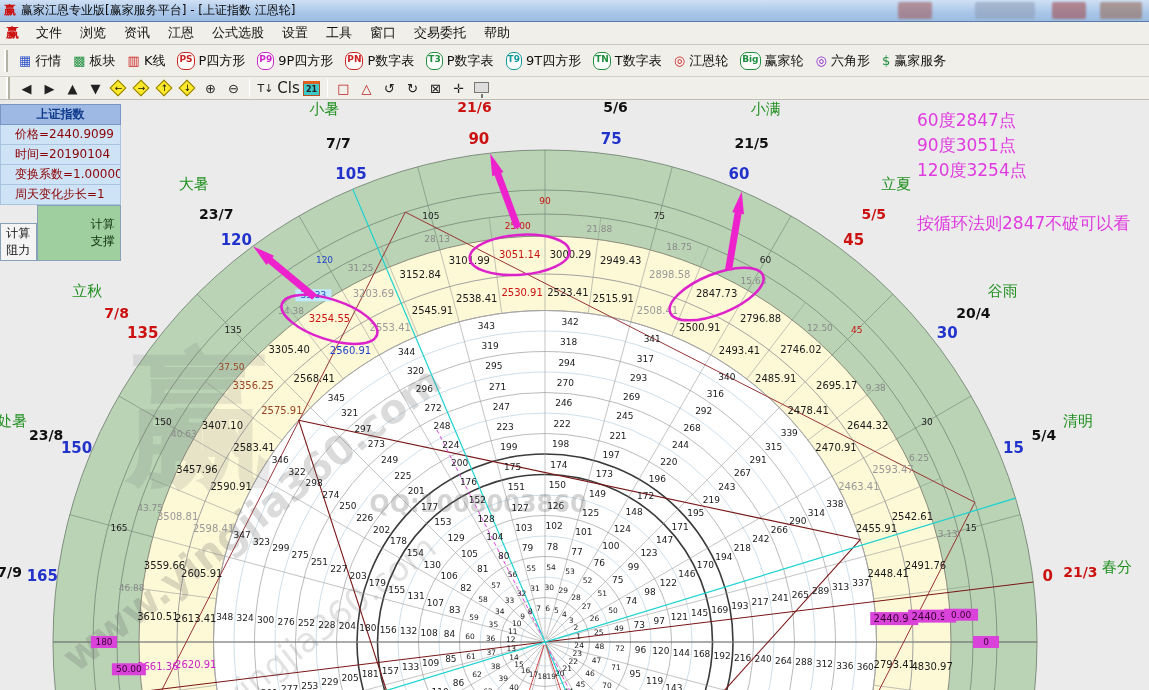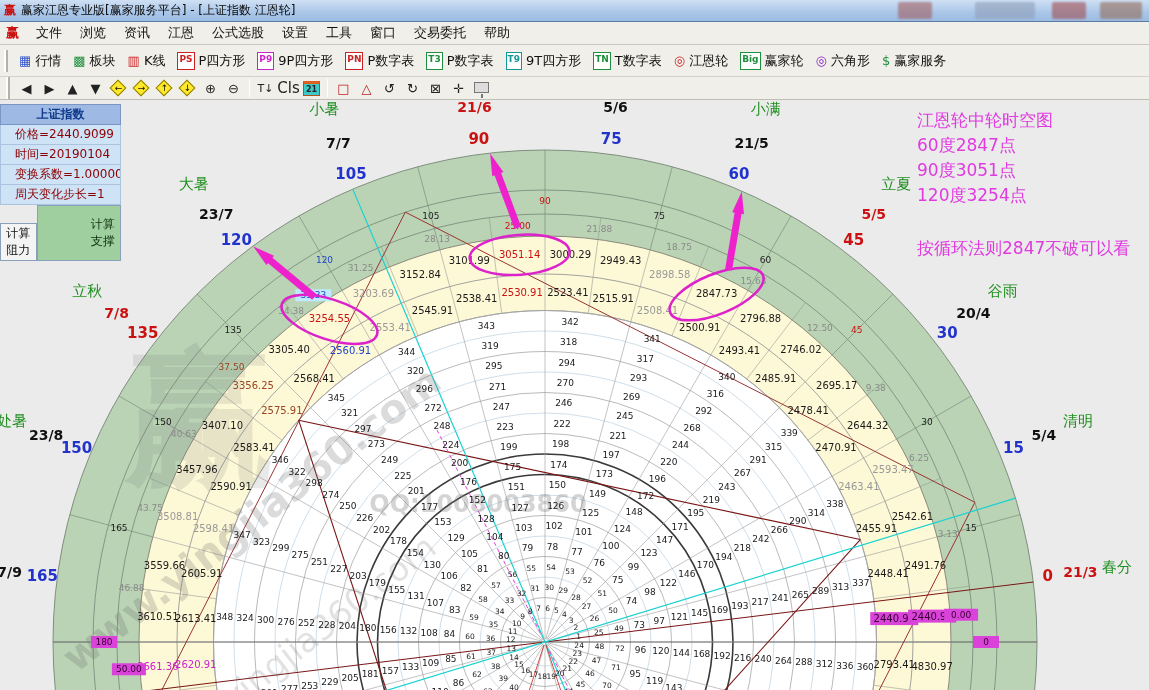--- a/index.html
+++ b/index.html
@@ -21,21 +21,21 @@
   .menu-item { padding:2px 9px; cursor:default; }
 
   
   #toolbar1 { position:absolute; left:0; top:45px; width:1149px; height:32px; background:#f0efe9;
     border-bottom:1px solid #d4d2c6; display:flex; align-items:center; font-size:13px; color:#111; padding-left:4px; }
   #toolbar2 { position:absolute; left:0; top:77px; width:1149px; height:23px; background:#f0efe9;
     border-bottom:1px solid #c0beb2; display:flex; align-items:center; padding-left:6px; }
   .grip { width:3px; height:22px; border-left:2px solid #fff; border-right:2px solid #b5b3a5; margin-right:5px; }
   .t1-item { display:flex; align-items:center; gap:4px; padding:3px 6px; cursor:default; }
   .badge { display:inline-block; min-width:16px; height:18px; line-height:12px; text-align:center;
-    font-size:9px; font-weight:bold; border:1px solid; border-radius:0; padding:0 1px; background:#fff; }
+    font-size:9px; font-weight:bold; border:1px solid; border-radius:7px; padding:0 1px; background:#fff; }
   .glyph { font-size:13px; line-height:14px; }
   .t2-btn { width:23px; height:20px; display:flex; align-items:center; justify-content:center;
     font-size:13px; color:#222; cursor:default; }
   .t2-sep { width:1px; height:18px; background:#b5b3a5; border-right:1px solid #fff; margin:0 4px; }
   .diamond-wrap { position:relative; width:17px; height:17px; }
   .diamond { position:absolute; left:2px; top:2px; width:12px; height:12px; background:#ffe92a;
     border:1px solid #8a7a00; transform:rotate(45deg); }
   .diamond-arrow { position:absolute; left:0; top:0; width:17px; height:17px; display:flex;
     align-items:center; justify-content:center; font-size:9px; color:#111; }
   .cal { width:17px; height:15px; background:#3ec9c9; border:1px solid #b05020; border-top:3px solid #e06020;
@@ -742,21 +742,20 @@
           <div class="row">变换系数=1.00000</div>
           <div class="row">周天变化步长=1</div>
         </div>
     <div class="btns" id="panel-btns">
           <button class="rst">计算阻力</button>
           <button class="sup">计算支撑</button>
         </div>
   </div>
 
   <div id="notes">
-        <div>江恩轮中轮时空图</div>
         <div>60度2847点</div>
         <div>90度3051点</div>
         <div>120度3254点</div>
         <div class="gap"></div>
         <div>按循环法则2847不破可以看</div>
       </div>
 </div>
 
 </div>
 

